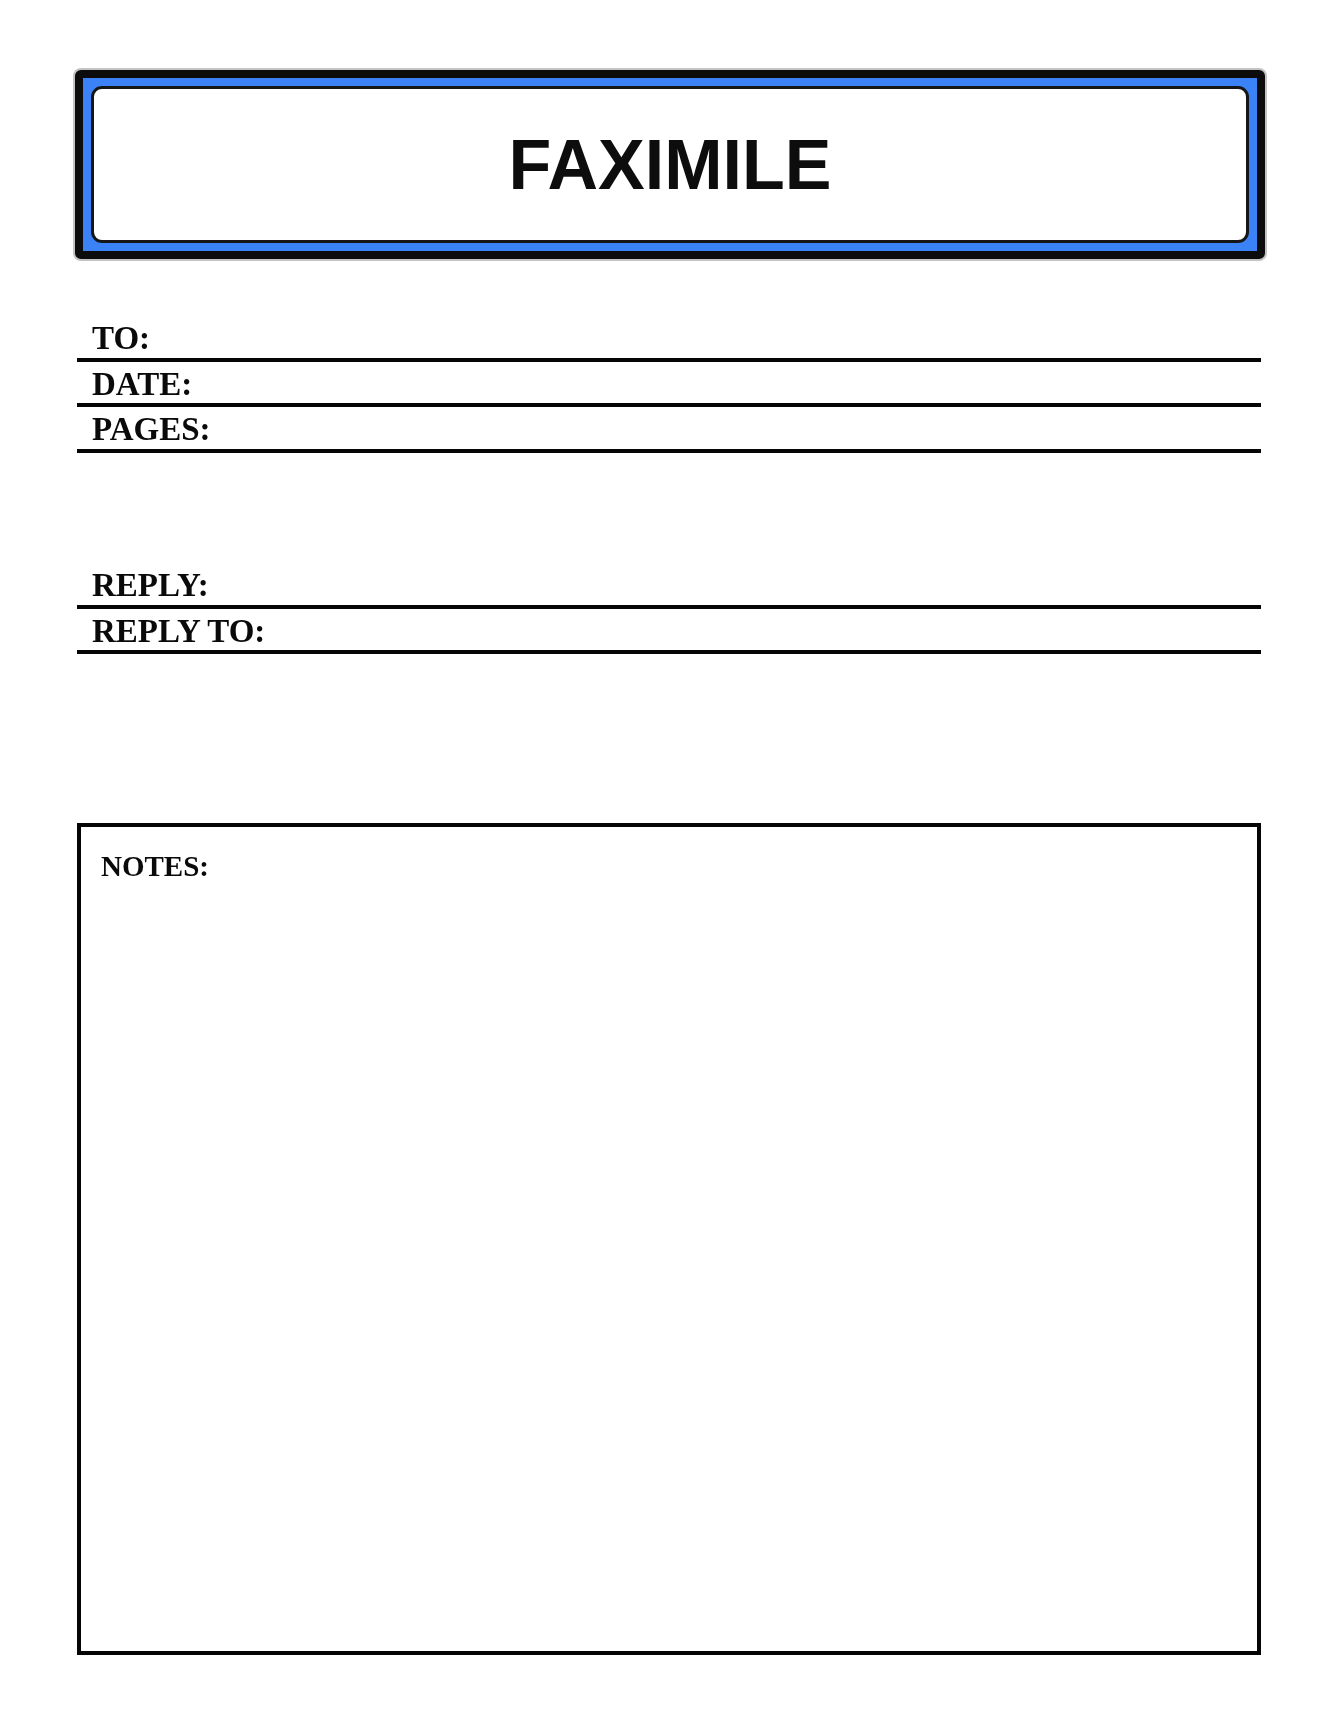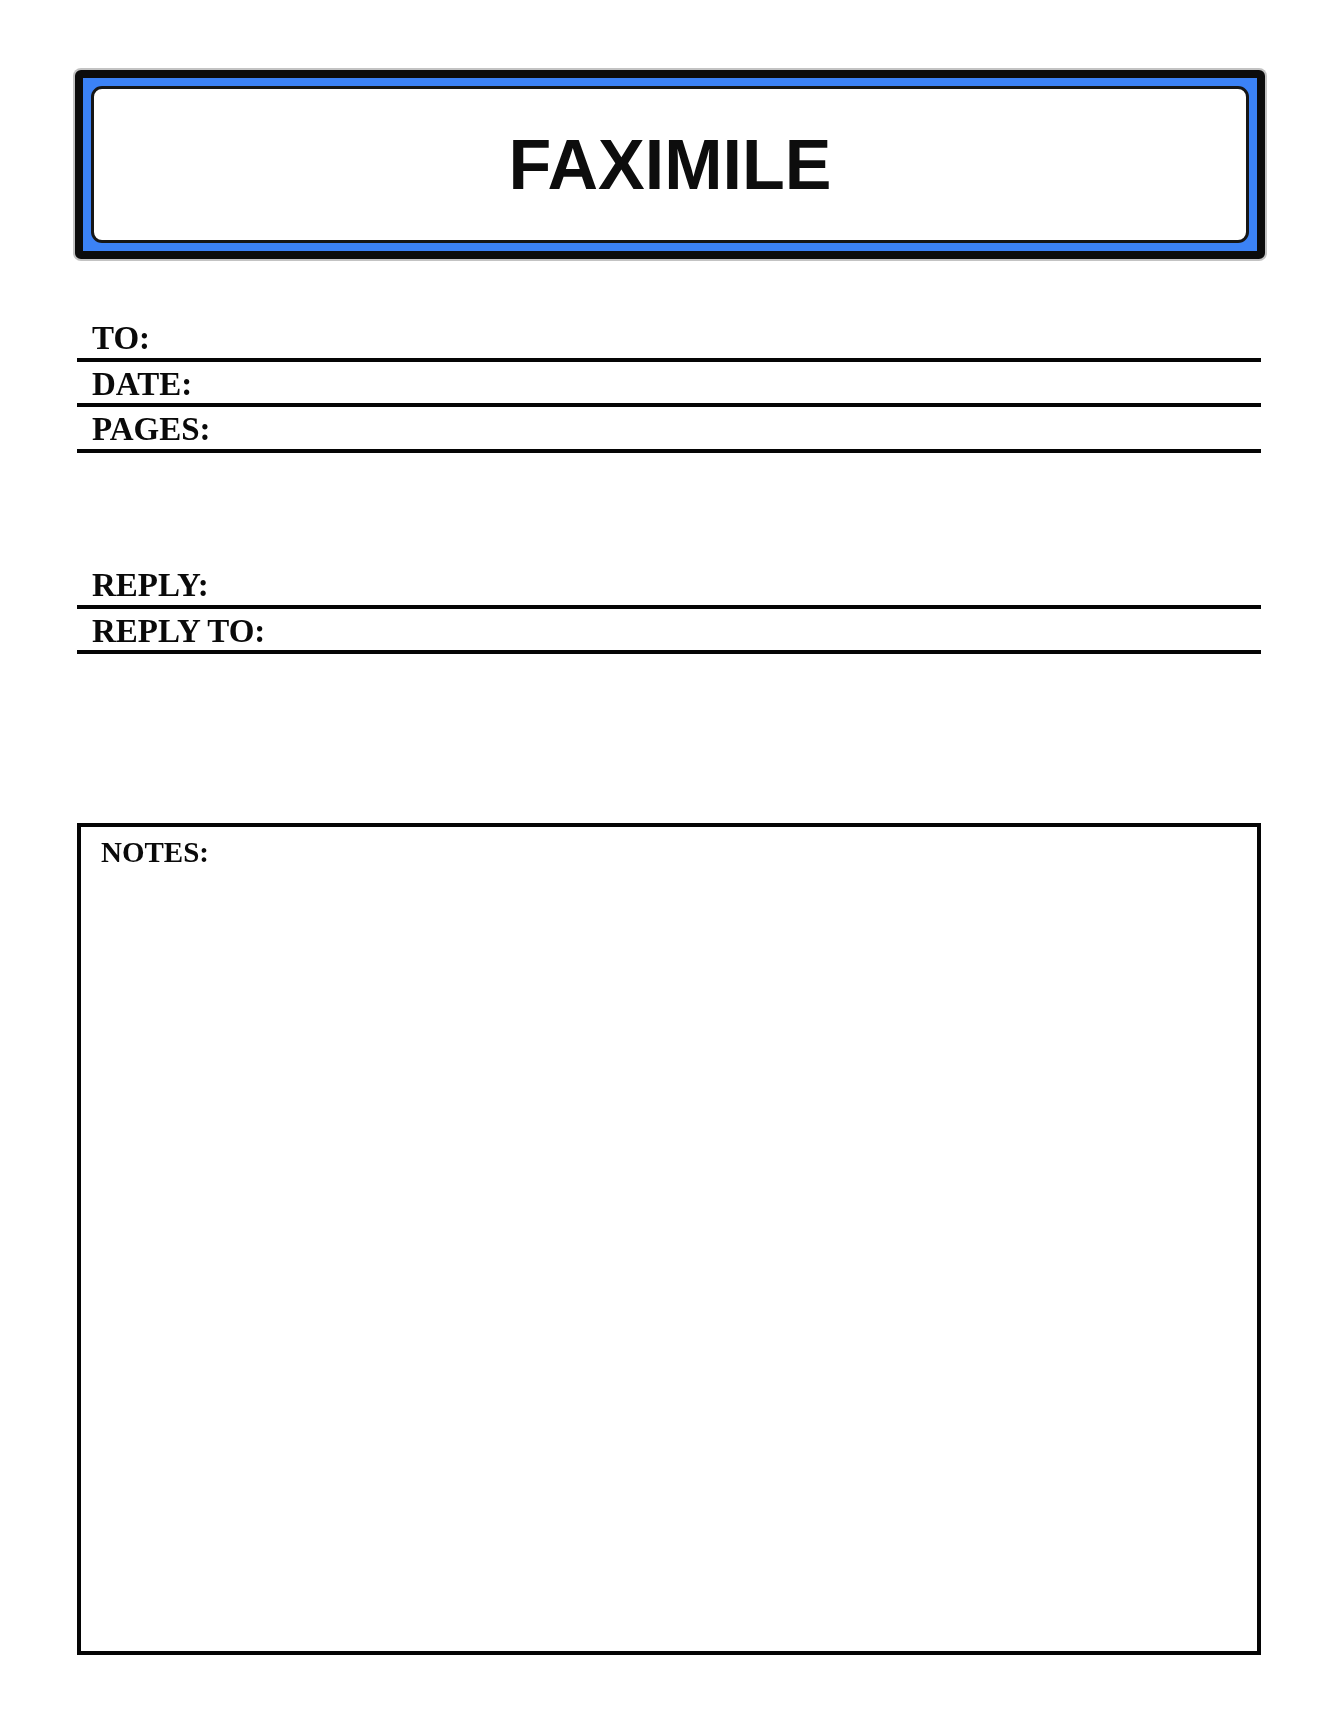--- a/index.html
+++ b/index.html
@@ -88,21 +88,21 @@
     top: 823px;
     width: 1184px;
     height: 832px;
     box-sizing: border-box;
     border: 4px solid #050505;
     background: #ffffff;
   }
   .notes-label {
     font-weight: bold;
     font-size: 29px;
-    padding: 9px 0 0 20px;
+    padding: 23px 0 0 20px;
   }
   .notes-value {
     font-size: 29px;
     padding: 6px 20px;
     min-height: 700px;
   }
 </style>
 </head>
 <body>
 

